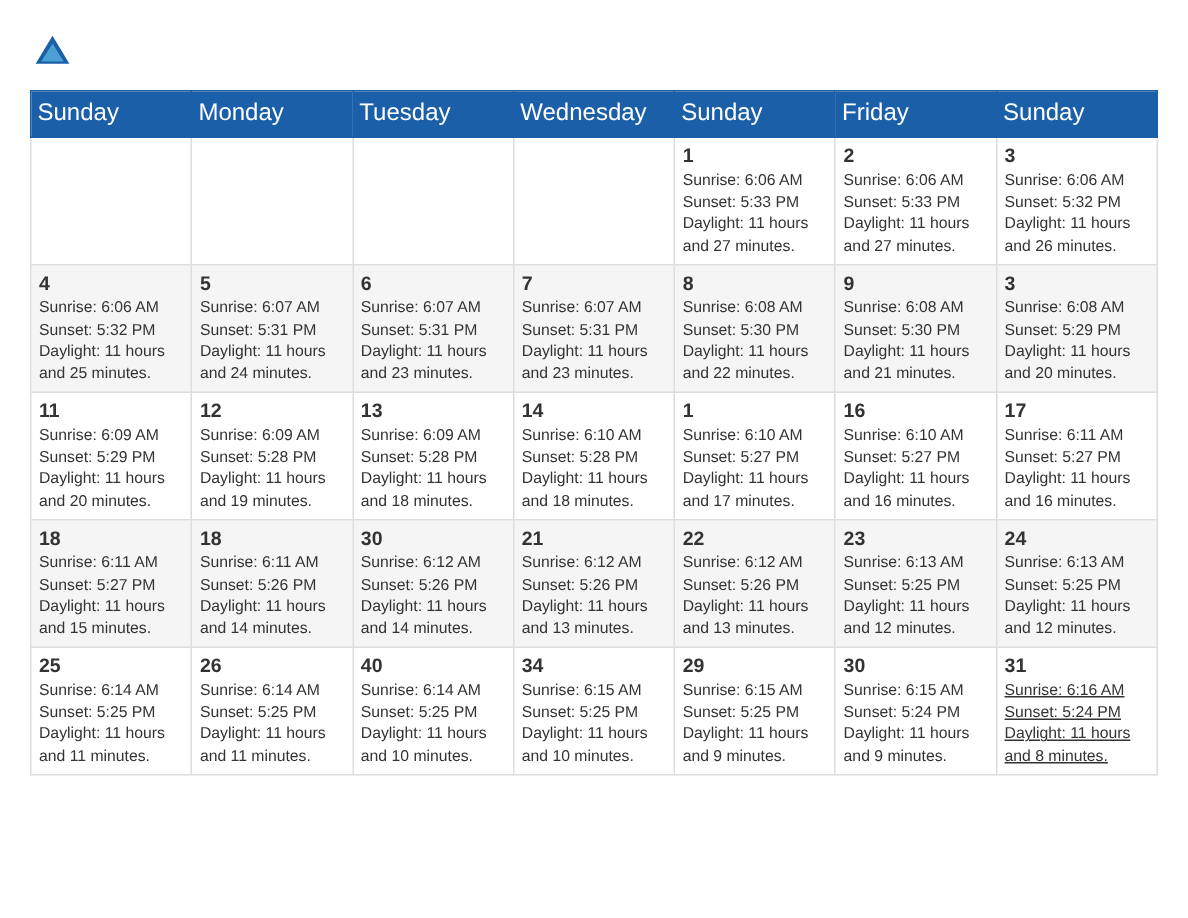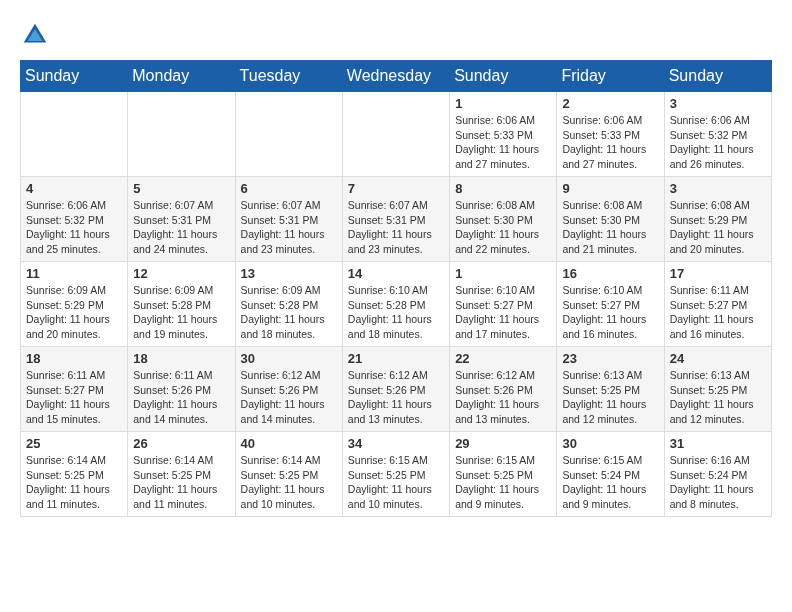--- a/index.html
+++ b/index.html
@@ -322,19 +322,19 @@
 Daylight: 11 hours and 9 minutes.</div>
         </td>
         <td>
           <span class="day-num">30</span>
           <div class="day-content" style="white-space: pre-line;">Sunrise: 6:15 AM
 Sunset: 5:24 PM
 Daylight: 11 hours and 9 minutes.</div>
         </td>
         <td>
           <span class="day-num">31</span>
-          <div class="day-content" style="white-space: pre-line;">Sunrise: 6:16 AM
+          <div class="day-content" style="white-space: pre-line; text-decoration: underline;">Sunrise: 6:16 AM
 Sunset: 5:24 PM
 Daylight: 11 hours and 8 minutes.</div>
         </td>
       </tr>
     </tbody>
 </table>
 
 </body></html>

